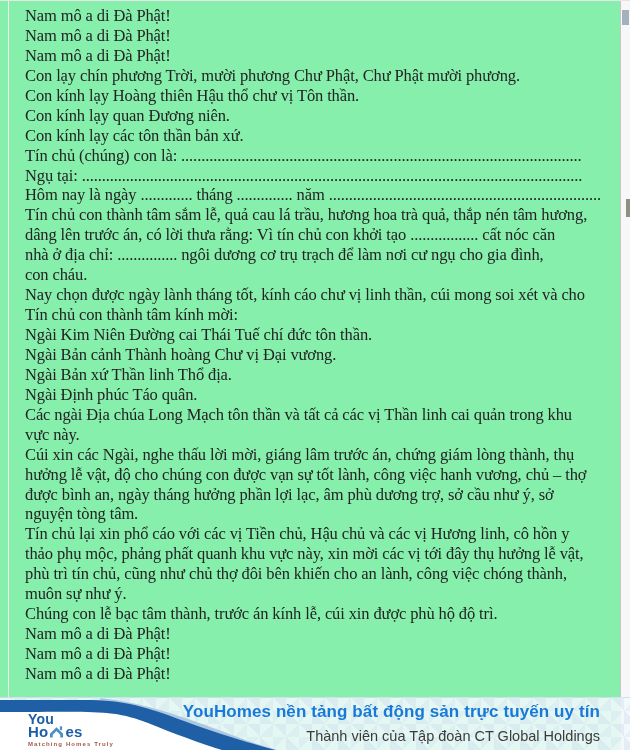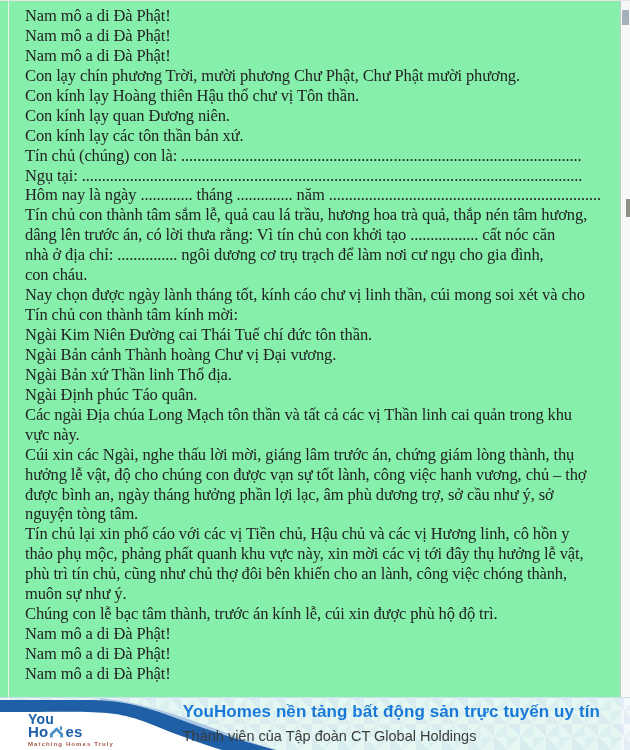--- a/index.html
+++ b/index.html
@@ -25,21 +25,21 @@
           background-size:26px 26px, 26px 26px;
           background-position:0 0, 13px 13px;
           border-top:1px solid rgba(170,195,220,0.35);}
   .band-svg{position:absolute;left:0;top:0;width:630px;height:53px;display:block;}
   .logo{position:absolute;left:28px;top:16px;width:120px;
         font-family:"Liberation Sans","DejaVu Sans",sans-serif;color:#1c5fa8;}
   .logo-you{font-weight:bold;font-size:14px;line-height:11px;letter-spacing:0.2px;}
   .logo-homes{font-weight:bold;font-size:15px;line-height:14px;letter-spacing:0.2px;display:flex;align-items:center;}
   .logo-homes svg{margin:0 1px 1px 1px;}
   .logo-tagline{font-weight:bold;font-size:6px;letter-spacing:1.1px;color:#a4584a;margin-top:2px;white-space:nowrap;}
-  .footer-text{position:absolute;right:30px;top:4px;text-align:left;
+  .footer-text{position:absolute;right:30px;top:4px;text-align:right;
                font-family:"Liberation Sans","DejaVu Sans",sans-serif;}
   .headline{font-weight:bold;font-size:17px;color:#1879d8;letter-spacing:0.1px;}
   .subline{font-size:14.5px;color:#3b3b3b;margin-top:6px;}
 </style>
 </head>
 <body>
 
 <div class="screen">
 
   <div class="left-edge"></div>

